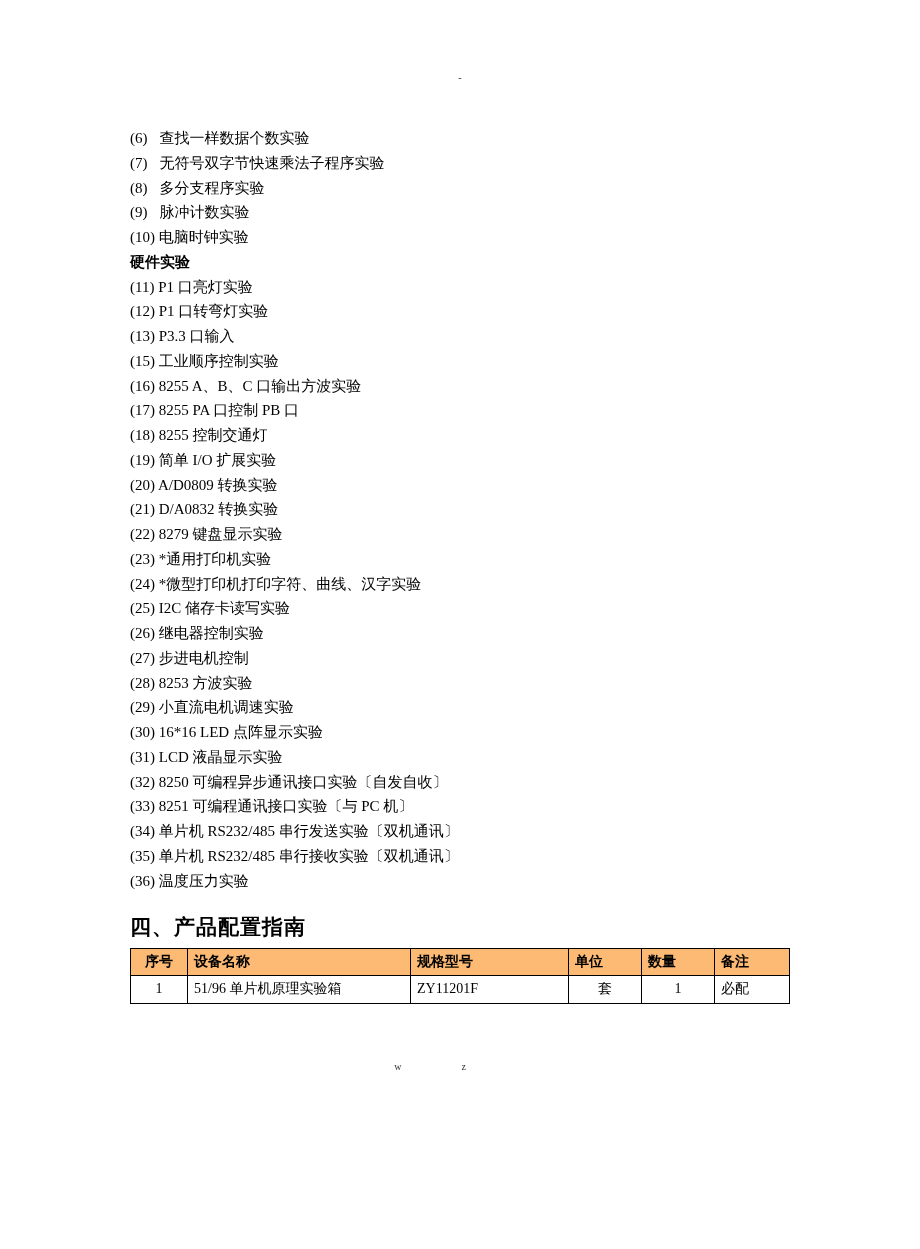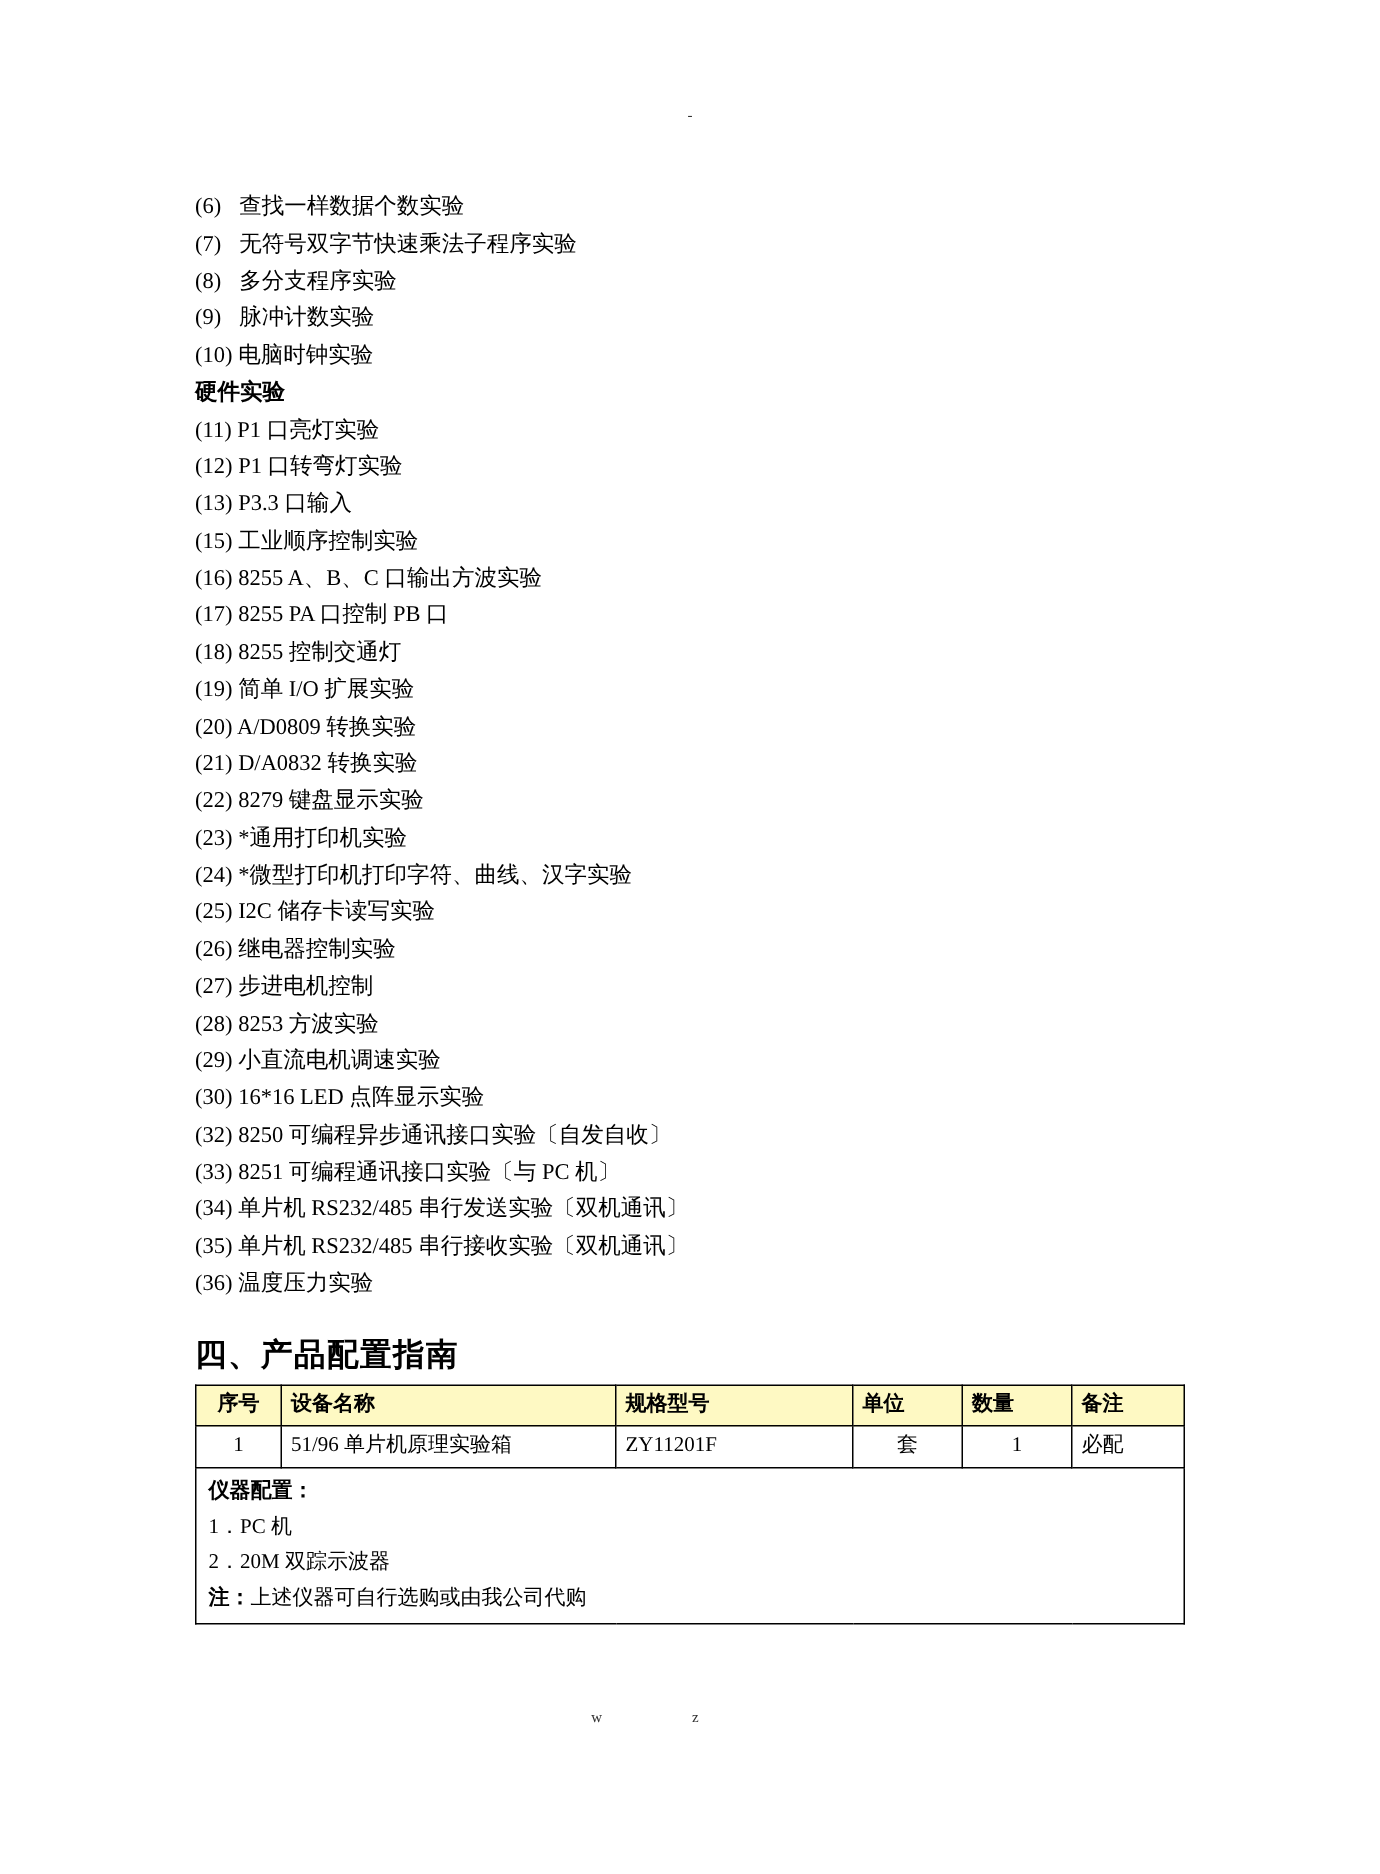--- a/index.html
+++ b/index.html
@@ -54,21 +54,21 @@
       font-size: 14px;
     }
     table td, table th {
       border: 1px solid #000;
       padding: 2px 6px;
       text-align: left;
       vertical-align: middle;
       height: 20px;
     }
     table th {
-      background: #fef9c3;
+      background: #fdba74;
       font-weight: bold;
     }
     .col-seq { width: 44px; text-align: center; }
     .col-name { width: 210px; }
     .col-model { width: 145px; }
     .col-unit { width: 60px; }
     .col-qty { width: 60px; }
     .col-note { }
     .center { text-align: center; }
     .merged {
@@ -119,20 +119,21 @@
     <p class="list-line"><span class="list-index">(21)</span> <span class="list-text">D/A0832 转换实验</span></p>
     <p class="list-line"><span class="list-index">(22)</span> <span class="list-text">8279 键盘显示实验</span></p>
     <p class="list-line"><span class="list-index">(23)</span> <span class="list-text">*通用打印机实验</span></p>
     <p class="list-line"><span class="list-index">(24)</span> <span class="list-text">*微型打印机打印字符、曲线、汉字实验</span></p>
     <p class="list-line"><span class="list-index">(25)</span> <span class="list-text">I2C 储存卡读写实验</span></p>
     <p class="list-line"><span class="list-index">(26)</span> <span class="list-text">继电器控制实验</span></p>
     <p class="list-line"><span class="list-index">(27)</span> <span class="list-text">步进电机控制</span></p>
     <p class="list-line"><span class="list-index">(28)</span> <span class="list-text">8253 方波实验</span></p>
     <p class="list-line"><span class="list-index">(29)</span> <span class="list-text">小直流电机调速实验</span></p>
     <p class="list-line"><span class="list-index">(30)</span> <span class="list-text">16*16 LED 点阵显示实验</span></p>
+    <p class="list-line"><span class="list-index">(31)</span> <span class="list-text">LCD 液晶显示实验</span></p>
     <p class="list-line"><span class="list-index">(32)</span> <span class="list-text">8250 可编程异步通讯接口实验〔自发自收〕</span></p>
     <p class="list-line"><span class="list-index">(33)</span> <span class="list-text">8251 可编程通讯接口实验〔与 PC 机〕</span></p>
     <p class="list-line"><span class="list-index">(34)</span> <span class="list-text">单片机 RS232/485 串行发送实验〔双机通讯〕</span></p>
     <p class="list-line"><span class="list-index">(35)</span> <span class="list-text">单片机 RS232/485 串行接收实验〔双机通讯〕</span></p>
     <p class="list-line"><span class="list-index">(36)</span> <span class="list-text">温度压力实验</span></p>
   </div>
 
 
   <div class="section-heading">四、产品配置指南</div>
 
@@ -147,26 +148,18 @@
       <th class="col-note">备注</th>
     </tr>
     <tr>
       <td class="col-seq center">1</td>
       <td class="col-name">51/96 单片机原理实验箱</td>
       <td class="col-model">ZY11201F</td>
       <td class="col-unit center">套</td>
       <td class="col-qty center">1</td>
       <td class="col-note">必配</td>
     </tr>
-    <tr>
-      <td colspan="6" class="merged">
-        <div class="cfg-title">仪器配置：</div>
-        <div>1．PC 机</div>
-        <div>2．20M 双踪示波器</div>
-        <div><span class="note-prefix">注：</span><span>上述仪器可自行选购或由我公司代购</span></div>
-      </td>
-    </tr>
   </tbody>
     </table>
 
   <div class="footer-mark">wz</div>
 
 </div>
 
 </body></html>

